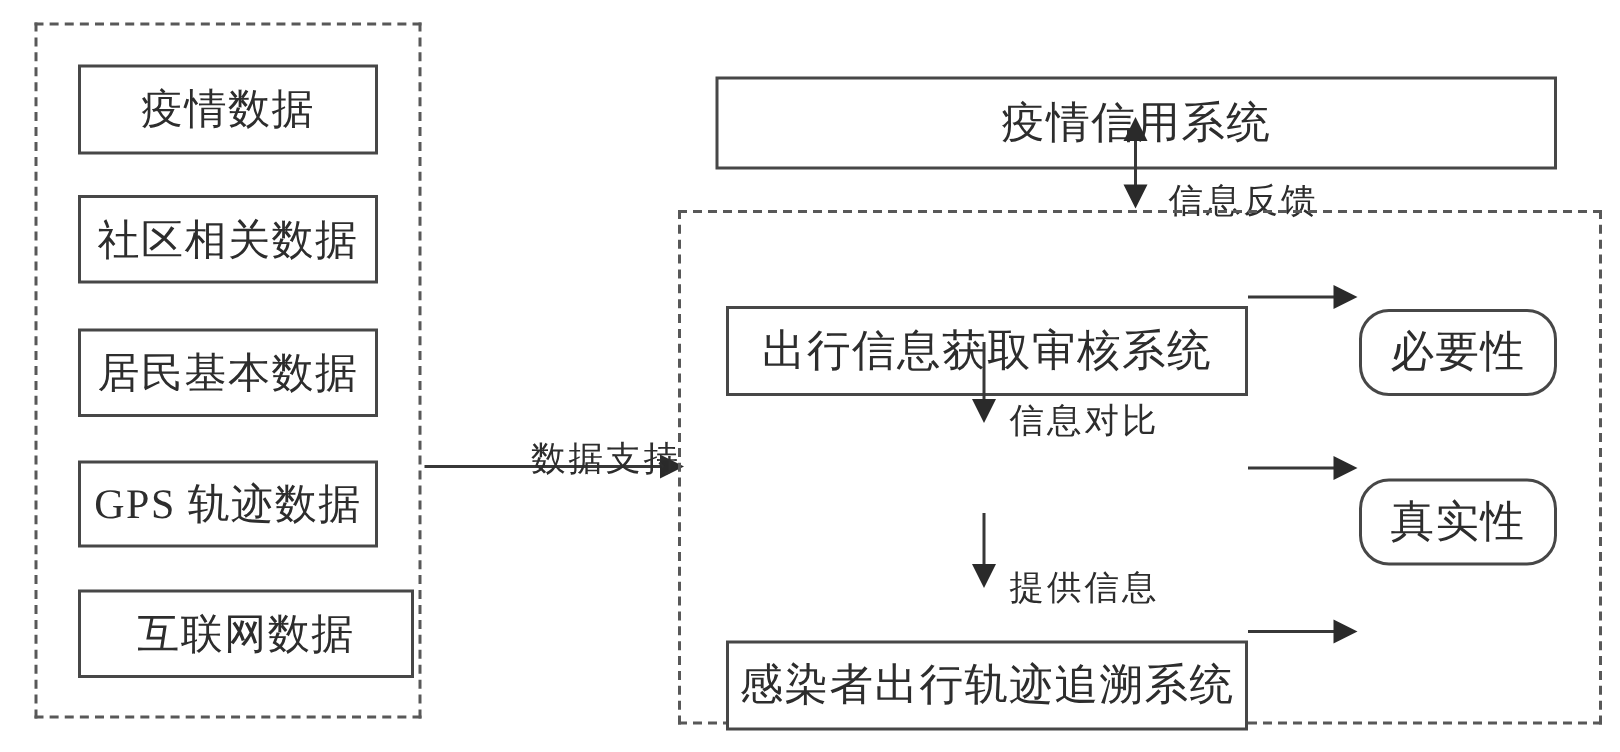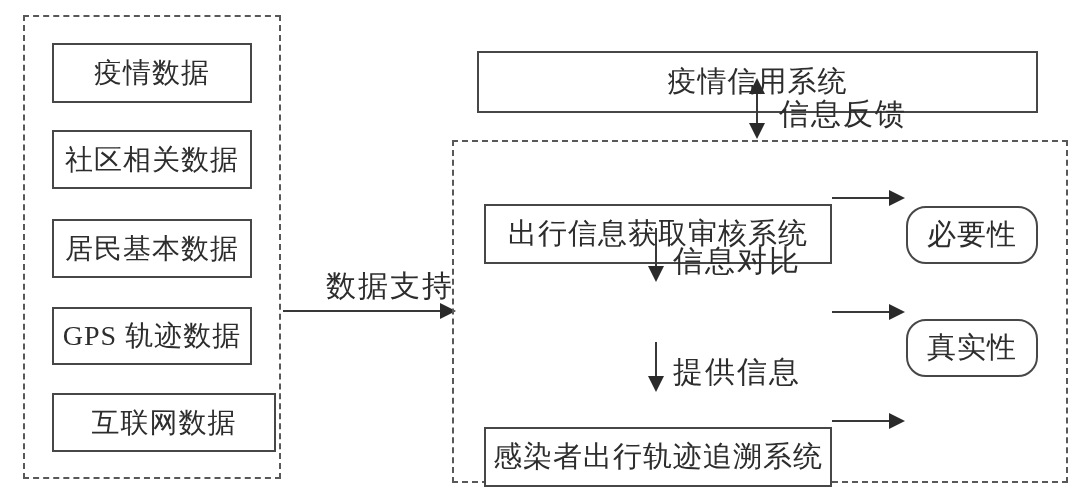--- a/index.html
+++ b/index.html
@@ -25,23 +25,24 @@
     background:#ffffff;
     display:flex;align-items:center;justify-content:center;
     font-size:28px;
     white-space:nowrap;
     letter-spacing:1px;
   }
   .box.big{font-size:29px;margin-top:36px;}
   .rounded{border-radius:20px;justify-content:center;}
   .lbl{
     position:absolute;
-    font-size:30px;
+    font-size:23px;
     white-space:nowrap;
     letter-spacing:2px;
+    margin-top:24px;
   }
   .hline,.vline{position:absolute;background:#383838;}
   .hline{height:2px;}
   .vline{width:2px;}
   .tri{position:absolute;width:0;height:0;border-style:solid;}
   .tri-right{border-width:8px 0 8px 16px;border-color:transparent transparent transparent #2a2a2a;}
   .tri-down {border-width:16px 8px 0 8px;border-color:#2a2a2a transparent transparent transparent;}
   .tri-up   {border-width:0 8px 16px 8px;border-color:transparent transparent #2a2a2a transparent;}
 </style>
 </head>

